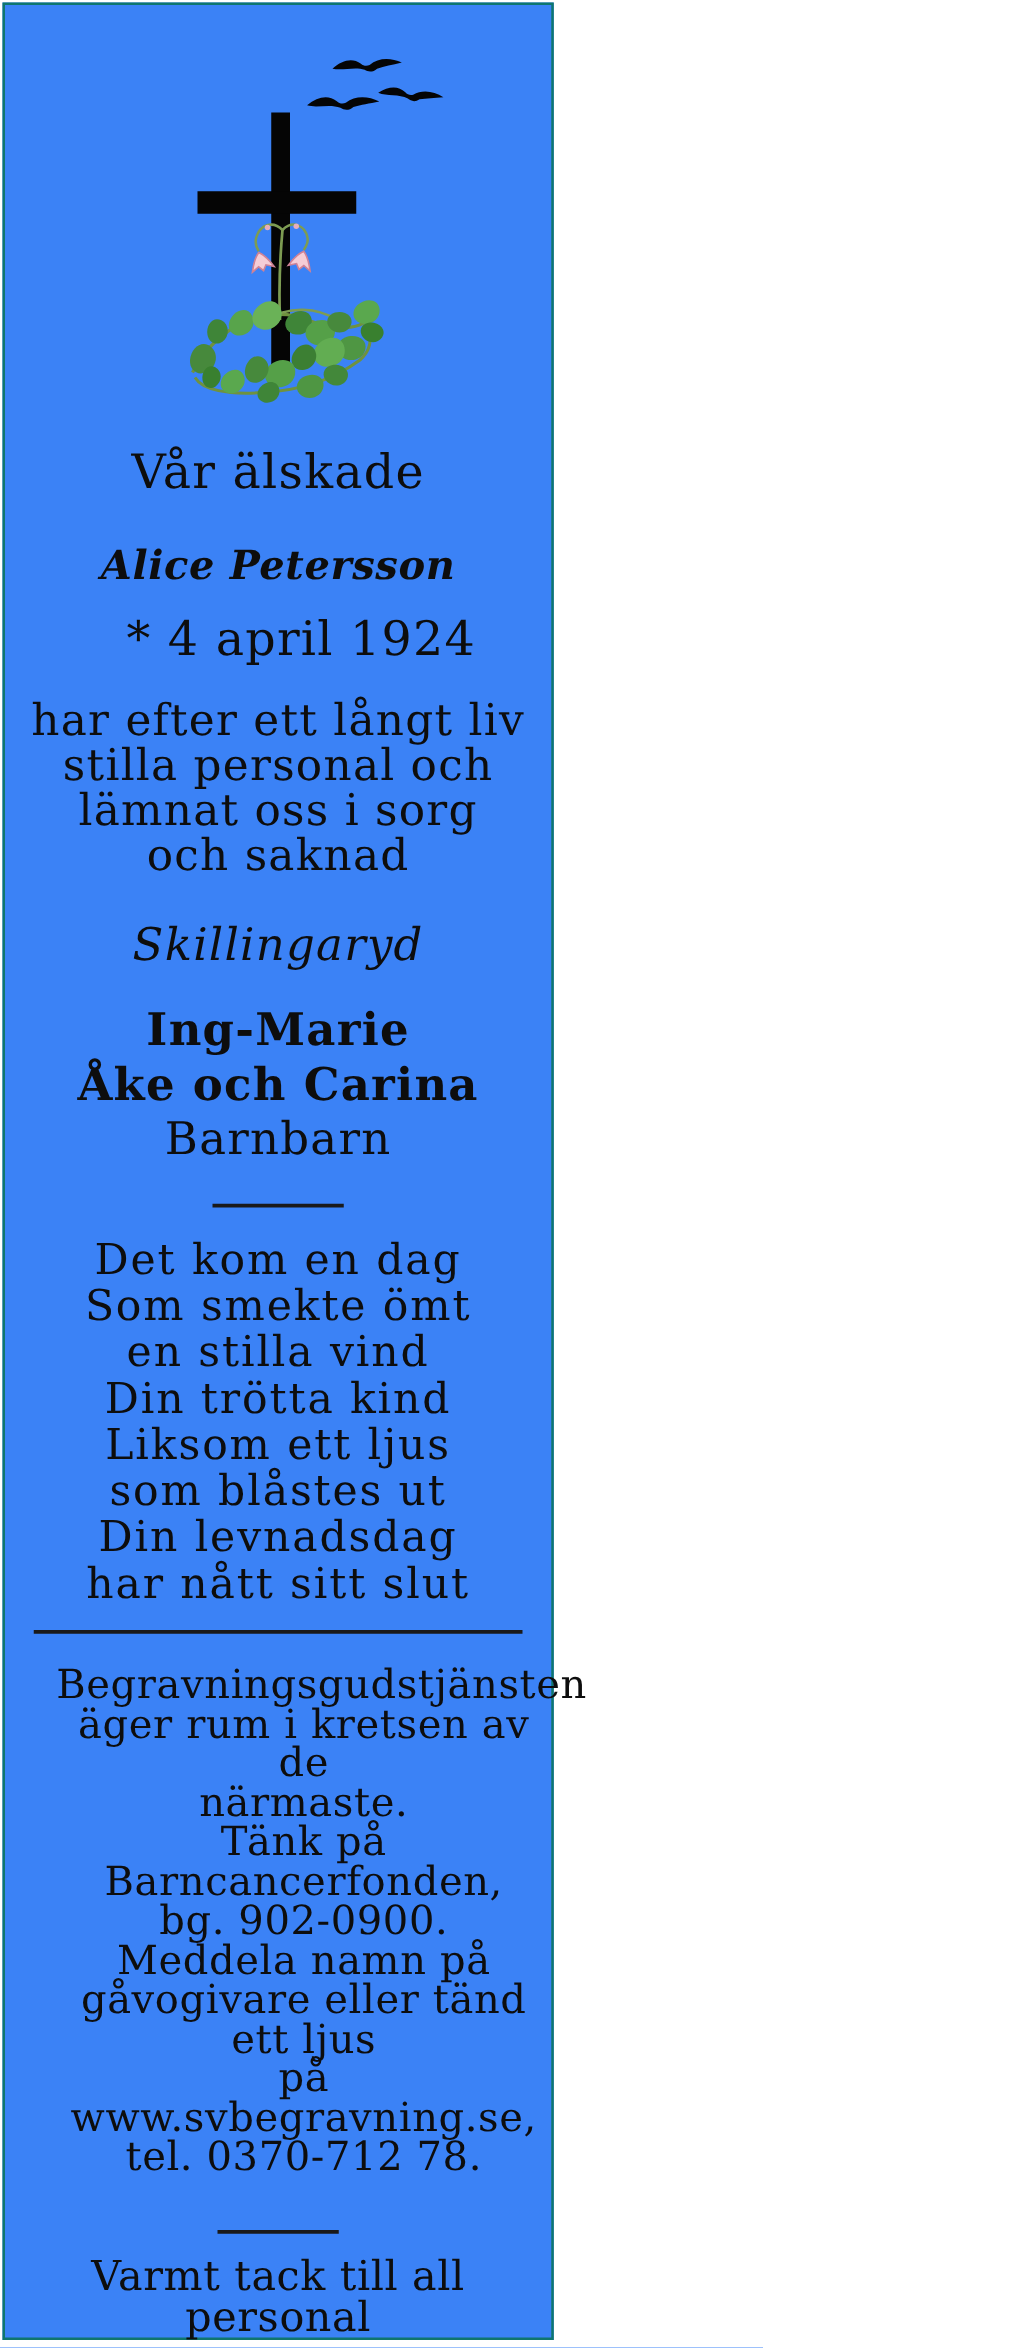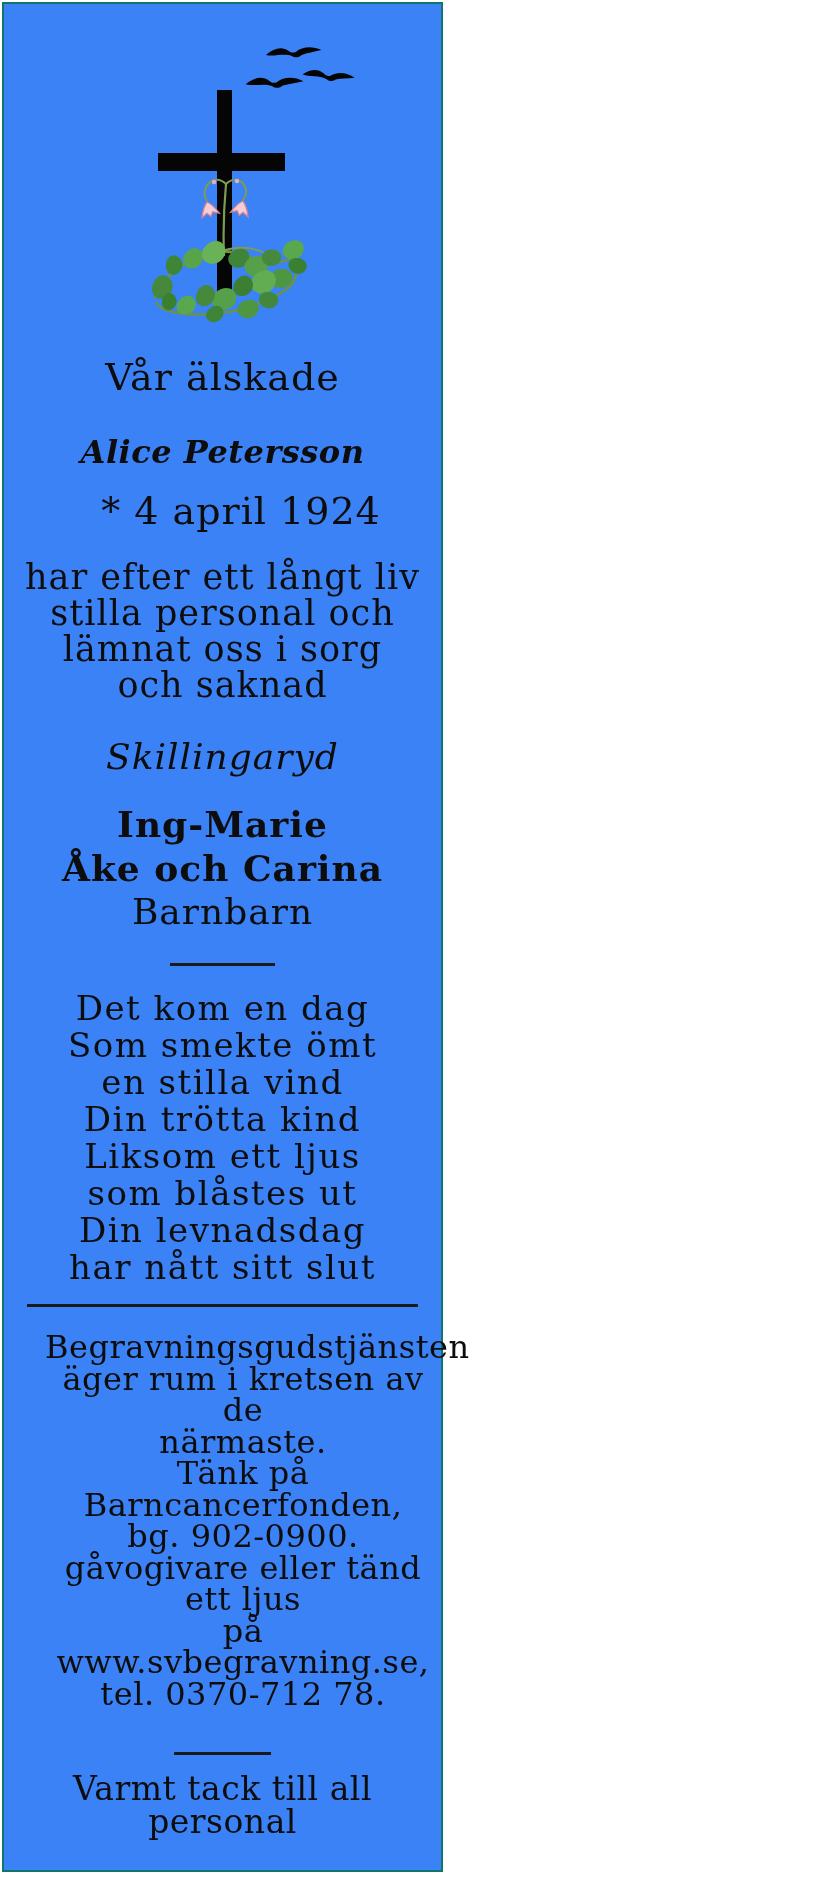--- a/index.html
+++ b/index.html
@@ -134,20 +134,21 @@
   </div>
 
   <div class="rule rule-2"></div>
 
   <div class="info">
     <div>Begravningsgudstjänsten</div>
     <div>äger rum i kretsen av de</div>
     <div>närmaste.</div>
     <div>Tänk på Barncancerfonden,</div>
     <div>bg. 902-0900.</div>
+    <div>Meddela namn på</div>
     <div>gåvogivare eller tänd ett ljus</div>
     <div>på www.svbegravning.se,</div>
     <div>tel. 0370-712 78.</div>
   </div>
 
   <div class="rule rule-3"></div>
 
   <div class="thanks">
     <div>Varmt tack till all personal</div>
 

